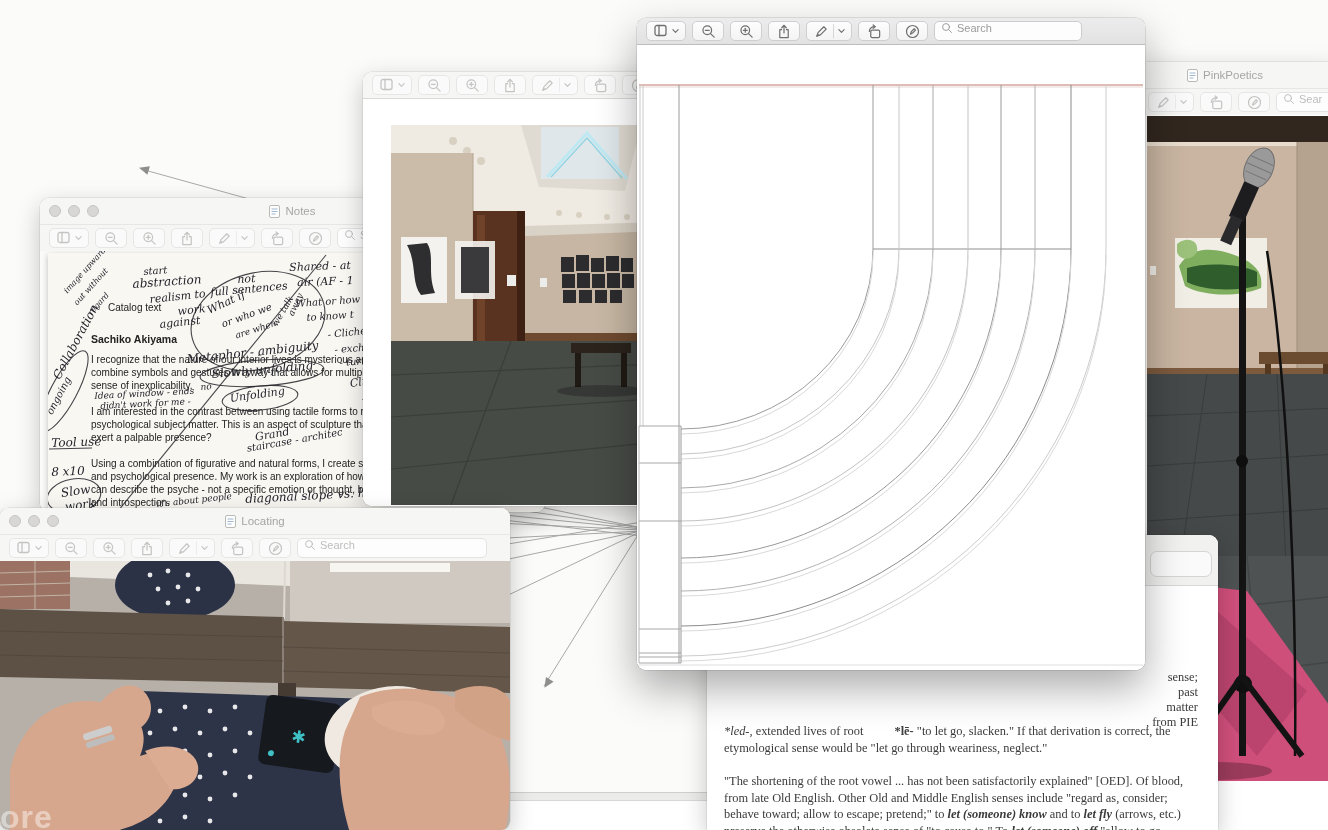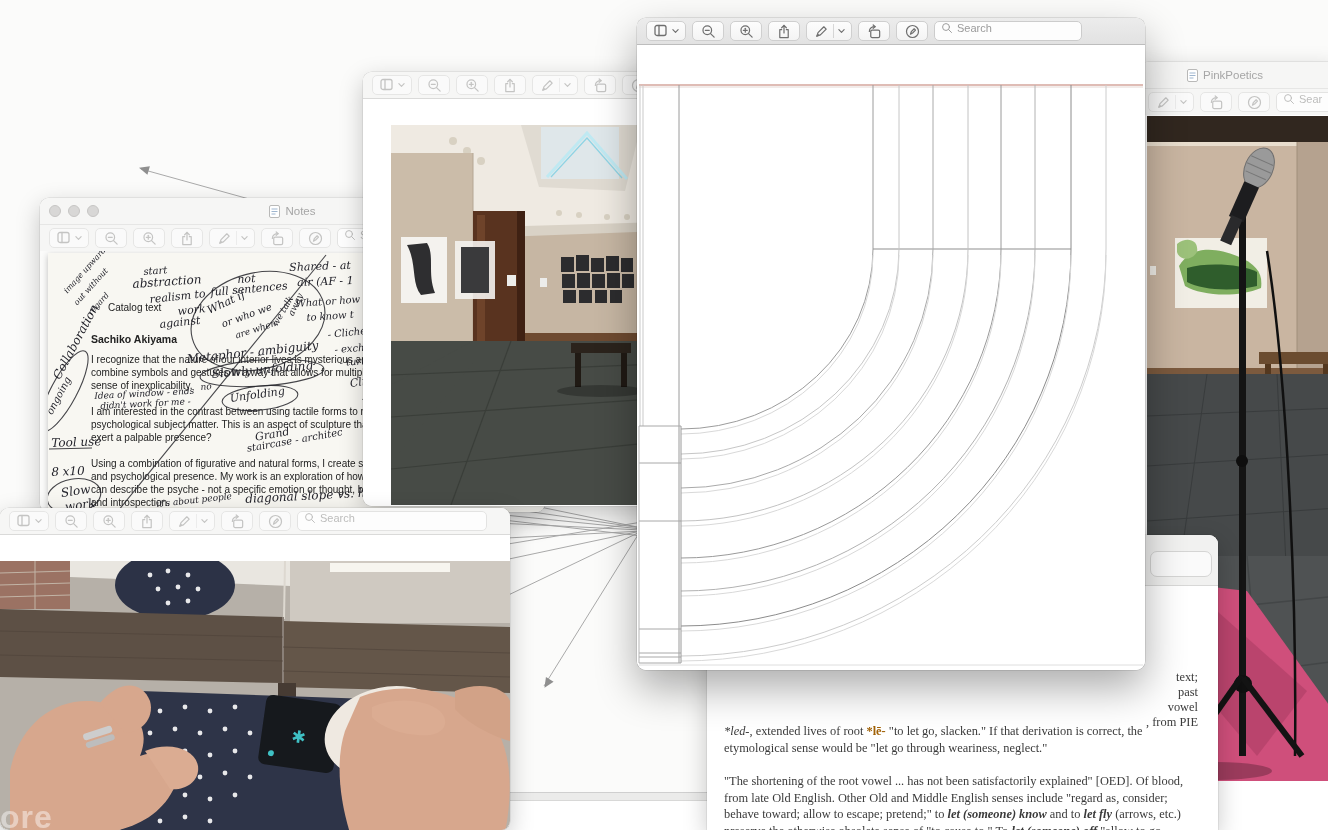--- a/index.html
+++ b/index.html
@@ -46,21 +46,21 @@
   
   .etym-topbar{position:relative;height:50px;background:#f1f1f0;border-bottom:1px solid #d8d8d7;}
   .etym-field{position:absolute;right:6px;top:16px;width:62px;height:26px;background:#fafafa;
               border:1px solid #d5d5d4;border-radius:7px;box-sizing:border-box;}
   .etym-body{position:absolute;left:0;top:51px;right:0;bottom:0;background:#fff;
              font-family:"Liberation Serif",serif;font-size:12.4px;line-height:16.6px;color:#3a3a3a;}
   .etym-para{position:absolute;left:17px;width:478px;}
   .frag{position:absolute;right:20px;text-align:right;white-space:pre;}
   .seg-i{font-style:italic;}
   .seg-bi{font-style:italic;font-weight:bold;}
-  .seg-root{font-weight:bold;color:#a16207;}
+  .seg-root{font-weight:bold;color:#404040;margin-left:28px;}
   
   .photo{position:absolute;overflow:hidden;}
   .watermark{position:absolute;color:#fff;font-weight:bold;letter-spacing:1px;opacity:.72;}
 </style>
 </head>
 <body>
 <div class="stage">
 
 <svg id="desktop-graph" width="1328" height="830" style="position:absolute;left:0;top:0;z-index:0;">
       <line x1="642" y1="528" x2="302" y2="458" stroke="#a9a9a9" stroke-width="1"></line>
@@ -180,23 +180,23 @@
     </svg>
   </div>
 </div>
 
 <div class="window" id="win-etym" style="left:707px;top:535px;width:511px;height:295px;z-index:3;border-radius:9px 9px 0 0;">
   <div class="etym-topbar">
     <div class="etym-field"></div>
   </div>
   <div class="etym-body">
     <div id="etym-frags">
-          <div class="frag" style="top: 83px;">text;</div>
+          <div class="frag" style="top: 83px;">sense;</div>
           <div class="frag" style="top: 98px;">past</div>
-          <div class="frag" style="top: 113px;">vowel</div>
+          <div class="frag" style="top: 113px;">matter</div>
           <div class="frag" style="top: 128px;">, from PIE</div>
         </div>
     <div id="etym-p1" class="etym-para" style="top: 137px;"><span class="seg-i">*led-</span><span>, extended lives of root </span><span class="seg-root">*lē-</span><span> "to let go, slacken." If that derivation is correct, the etymological sense would be "let go through weariness, neglect."</span></div>
     <div id="etym-p2" class="etym-para" style="top: 187px;"><span>"The shortening of the root vowel ... has not been satisfactorily explained" [OED]. Of blood, from late Old English. Other Old and Middle English senses include "regard as, consider; behave toward; allow to escape; pretend;" to </span><span class="seg-bi">let (someone) know</span><span> and to </span><span class="seg-bi">let fly</span><span> (arrows, etc.) preserve the otherwise obsolete sense of "to cause to." To </span><span class="seg-bi">let (someone) off</span><span> "allow to go unpunished, excuse from service" is from 1814. To </span></div>
   </div>
 </div>
 
 <div class="window" id="win-notes" style="left:40px;top:198px;width:505px;height:314px;z-index:4;">
   <div class="titlebar">
     <div class="lights">
@@ -464,20 +464,36 @@
       </g>
       <rect x="180" y="218" width="60" height="10" fill="#2b231c"></rect>
       <rect x="184" y="228" width="6" height="34" fill="#201a14"></rect>
           <rect x="230" y="228" width="6" height="34" fill="#201a14"></rect>
       <ellipse cx="210" cy="266" rx="44" ry="6" fill="#000" opacity=".25"></ellipse>
     </svg>
   </div>
 </div>
 
 <div class="window" id="win-locating" style="left:0px;top:508px;width:510px;height:322px;z-index:6;">
+  <div class="titlebar">
+    <div class="lights">
+      <div class="light light-close"></div>
+      <div class="light light-min"></div>
+      <div class="light light-zoom"></div>
+    </div>
+    <div class="title">
+      <svg width="11" height="13" viewBox="0 0 11 13">
+            <rect x="0.5" y="0.5" width="10" height="12" rx="1.5" fill="#fff" stroke="#b9b9b8"></rect>
+            <line x1="2.5" y1="4" x2="8.5" y2="4" stroke="#9fb6cf"></line>
+            <line x1="2.5" y1="6.5" x2="8.5" y2="6.5" stroke="#9fb6cf"></line>
+            <line x1="2.5" y1="9" x2="6.5" y2="9" stroke="#9fb6cf"></line>
+          </svg>
+      <span>Locating</span>
+    </div>
+  </div>
   <div class="toolbar">
         <div class="btn" style="min-width: 40px;">
           <svg width="16" height="14" viewBox="0 0 16 14">
             <rect x="1" y="1.5" width="11" height="10" rx="2"></rect>
             <line x1="5" y1="1.5" x2="5" y2="11.5"></line>
           </svg>
           <svg width="7" height="6" viewBox="0 0 8 6">
             <path d="M1 1.5 L4 4.5 L7 1.5"></path>
           </svg>
         </div>

